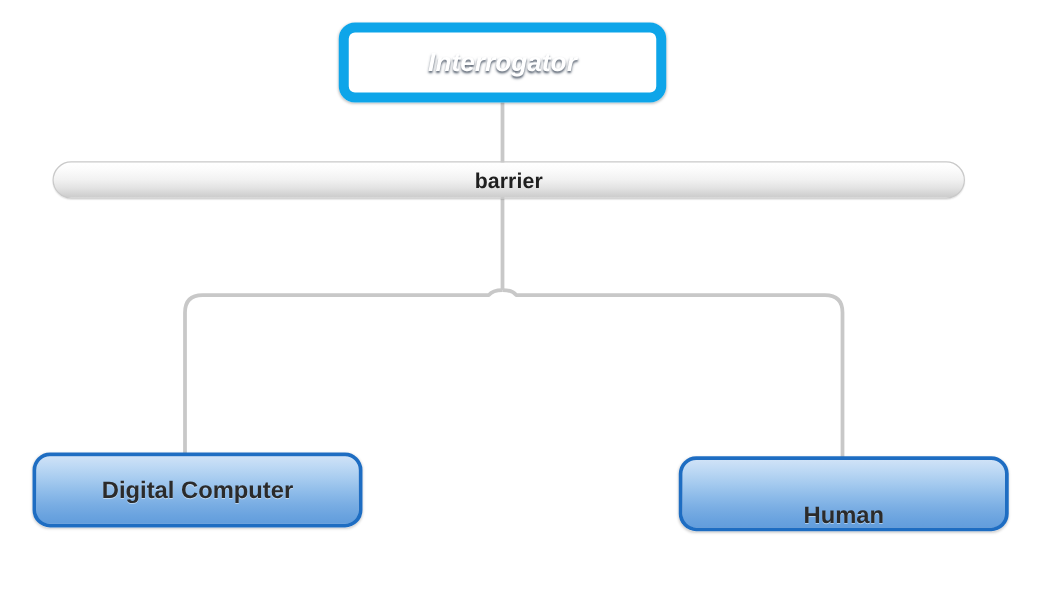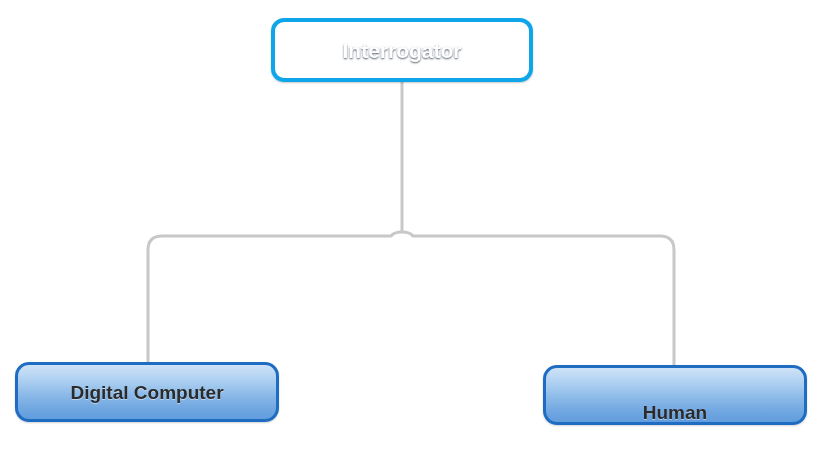--- a/index.html
+++ b/index.html
@@ -74,30 +74,31 @@
     white-space: nowrap;
   }
 
   
   .node-root {
     left: 271px;
     top: 18px;
     width: 262px;
     height: 64px;
     border-radius: 13px;
-    border: 4px solid #0ea5e9;
+    border: 8px solid #0ea5e9;
     background: linear-gradient(to bottom,
                 #c3cedb 0%,
                 #aabacd 14%,
                 #8fa3bc 34%,
                 #73899f 56%,
                 #5d７38d 70%,
                 #51687f 84%,
                 #4a6078 100%);
     box-shadow: 0 1px 2px rgba(0,0,0,0.22);
+    font-style: italic;
   }
   .node-root .node-label {
     font-size: 21px;
     font-weight: bold;
     color: #ffffff;
     text-shadow: 0 1px 2px rgba(20,35,55,0.75);
   }
 
   
   .node-leaf {
@@ -114,37 +115,40 @@
                 #6aa3df 88%,
                 #629ddc 100%);
     box-shadow: 0 1px 2px rgba(0,0,0,0.18);
   }
   .node-leaf .node-label {
     font-size: 19px;
     font-weight: bold;
     color: #2b2b2b;
     text-shadow: 0 1px 0 rgba(255,255,255,0.45);
   }
-  .node-left  { left: 15px;  top: 362px; }
+  .node-left  { left: 26px;  top: 362px; }
   .node-right { left: 543px; top: 365px; align-items: flex-end; }
 </style>
 </head>
 <body>
 
 <div id="canvas">
 
   <svg id="connectors" viewBox="0 0 830 476" width="830" height="476" aria-hidden="true">
 
     <path d="M 402 82 L 402 232" fill="none" stroke="#c8c8c8" stroke-width="3" stroke-linecap="butt"></path>
 
     <path d="M 402 232 Q 394 232 391 236 L 162 236 Q 148 236 148 250 L 148 364" fill="none" stroke="#c8c8c8" stroke-width="3" stroke-linecap="butt" stroke-linejoin="round"></path>
 
     <path d="M 402 232 Q 410 232 413 236 L 660 236 Q 674 236 674 250 L 674 367" fill="none" stroke="#c8c8c8" stroke-width="3" stroke-linecap="butt" stroke-linejoin="round"></path>
   </svg>
 
+  <div class="barrier">
+    <span class="barrier-label">barrier</span>
+  </div>
 
   <div class="node node-root">
     <span class="node-label">Interrogator</span>
   </div>
 
   <div class="node node-leaf node-left">
     <span class="node-label">Digital Computer</span>
   </div>
 
   <div class="node node-leaf node-right">

